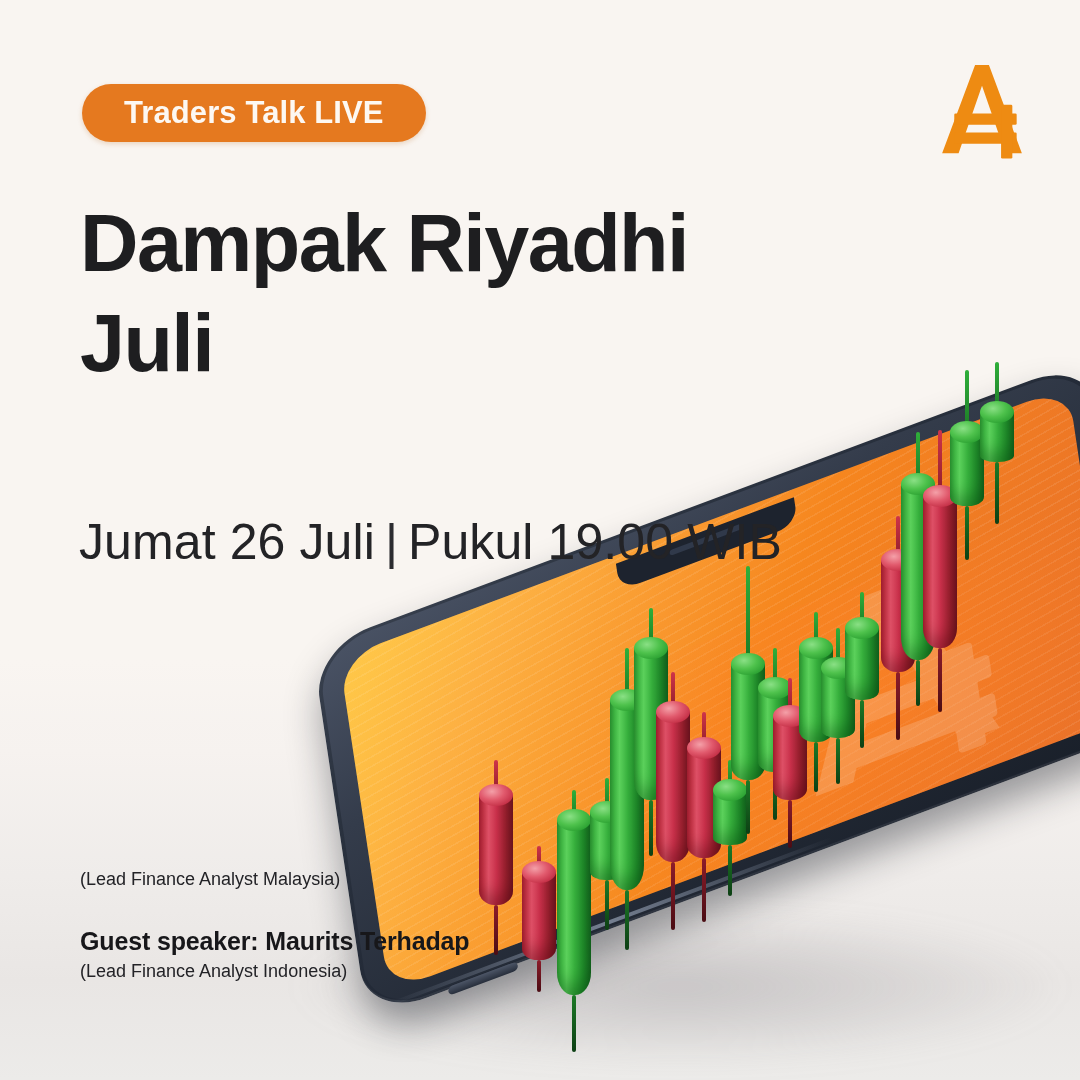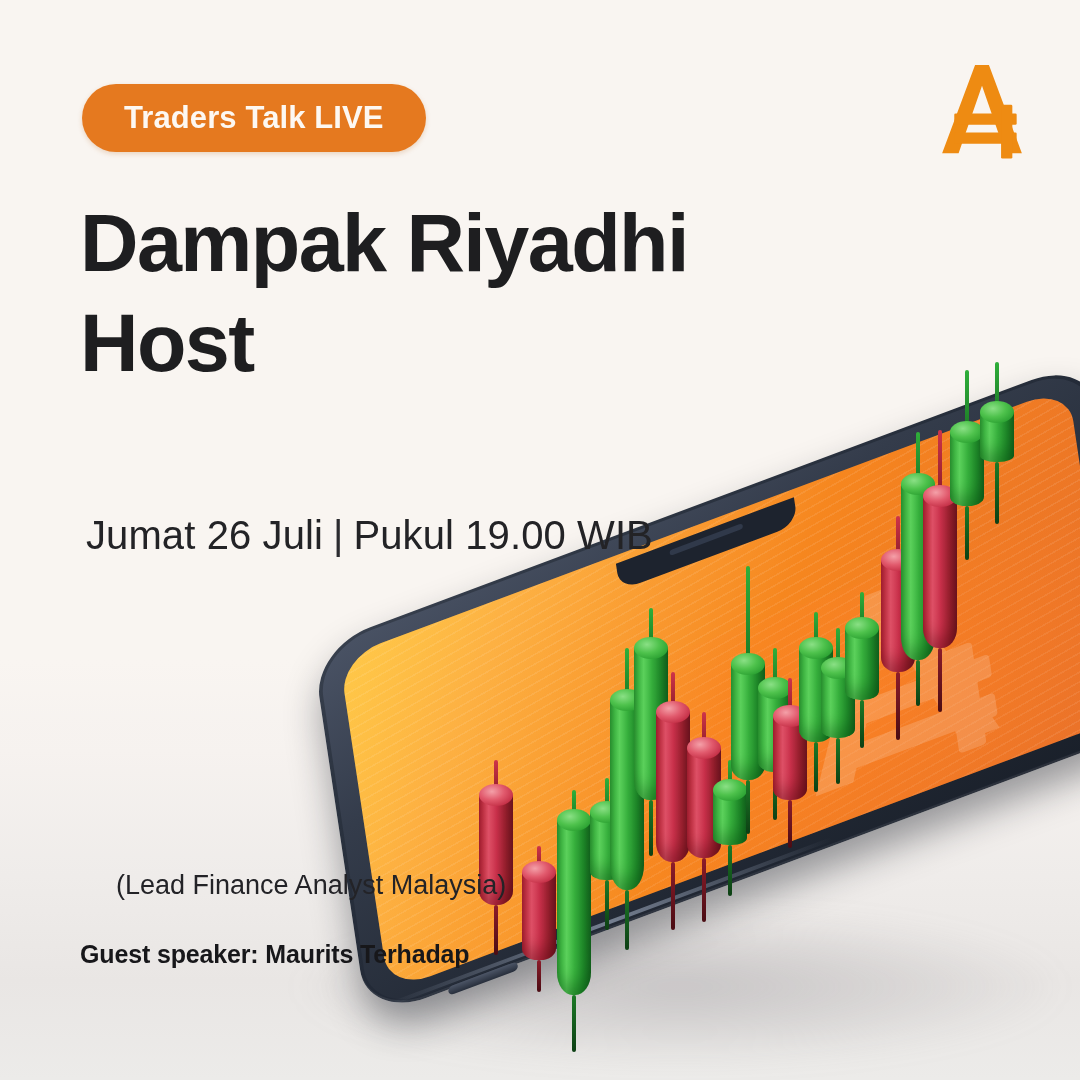--- a/index.html
+++ b/index.html
@@ -183,21 +183,21 @@
   .r .wick { background:linear-gradient(180deg,#cf3449,#8d1c2a); }
   .r .wick.down { background:linear-gradient(180deg,#8d1c2a,#4a0c13); }
 
   
   .content { position:absolute; inset:0; z-index:20; }
 
   .badge {
     position:absolute;
     left:82px; top:84px;
     display:flex; align-items:center; justify-content:center;
-    height:68px; padding:0 42px;
+    height:58px; padding:0 42px;
     border-radius:38px;
     background:#e5791f;
     color:#fdf8f2;
     font-size:31px;
     font-weight:700;
     letter-spacing:.1px;
     white-space:nowrap;
     box-shadow:0 2px 5px rgba(180,95,20,.22);
   }
 
@@ -208,47 +208,46 @@
     color:#1e1e20;
     font-size:81px;
     font-weight:700;
     line-height:1.235;
     letter-spacing:-1.6px;
   }
   .headline .hl-line { display:block; white-space:nowrap; }
 
   .datetime {
     position:absolute;
-    left:86px; top:513px;
+    left:79px; top:513px;
     color:#232326;
-    font-size:40px;
+    font-size:50px;
     font-weight:400;
     letter-spacing:.1px;
     white-space:nowrap;
   }
   .datetime .sep { padding:0 10px; font-weight:300; color:#2c2c30; }
 
   .credits { position:absolute; left:80px; top:866px; }
   .credit-group { margin-bottom:33px; }
   .credit-group:last-child { margin-bottom:0; }
   .credit-name {
     color:#17171a;
     font-size:25px;
     font-weight:700;
     letter-spacing:-.15px;
     line-height:1.3;
     white-space:nowrap;
   }
   .credit-role {
     color:#232327;
-    font-size:27px;
+    font-size:18px;
     font-weight:400;
     line-height:1.45;
     white-space:nowrap;
-    margin-left:36px;
   }
 
   .brand-logo {
     position:absolute;
     right:46px; top:60px;
     width:104px; height:100px;
   }
   .brand-logo svg { width:100%; height:100%; display:block; }
 </style>
 </head>
@@ -448,33 +447,34 @@
         </div>
       </div>
     </div>
 
   <div class="content">
 
     <div class="badge">Traders Talk LIVE</div>
 
     <h1 class="headline">
       <span class="hl-line">Dampak Riyadhi</span>
-      <span class="hl-line">Host</span>
+      <span class="hl-line">Juli</span>
     </h1>
 
     <div class="datetime">
       <span>Jumat 26 Juli</span><span class="sep">|</span><span>Pukul 19.00 WIB</span>
     </div>
 
     <div class="credits">
       <div class="credit-group">
         <div class="credit-role">(Lead Finance Analyst Malaysia)</div>
       </div>
       <div class="credit-group">
         <div class="credit-name">Guest speaker: Maurits Terhadap</div>
+        <div class="credit-role">(Lead Finance Analyst Indonesia)</div>
       </div>
     </div>
 
     <div class="brand-logo">
       <svg viewBox="0 0 120 112" aria-hidden="true">
         <g fill="#ee8b12">
           <path d="M52 4 L68 4 L106 106 L87 106 L60 28 L33 106 L14 106 Z"></path>
           <rect x="28" y="60" width="72" height="13" rx="1.5"></rect>
           <rect x="28" y="82" width="72" height="13" rx="1.5"></rect>
           <rect x="82" y="50" width="13" height="62" rx="1.5"></rect>

